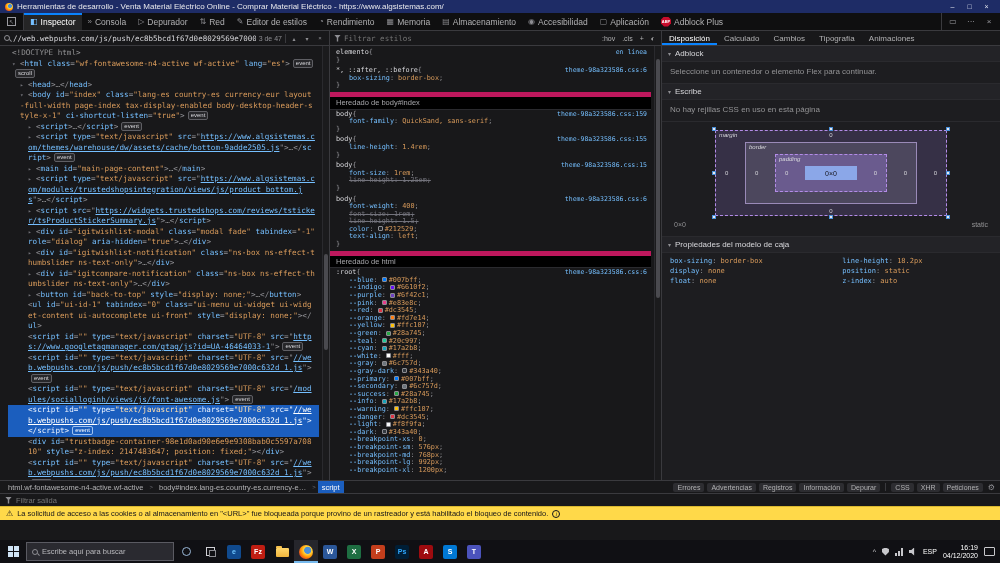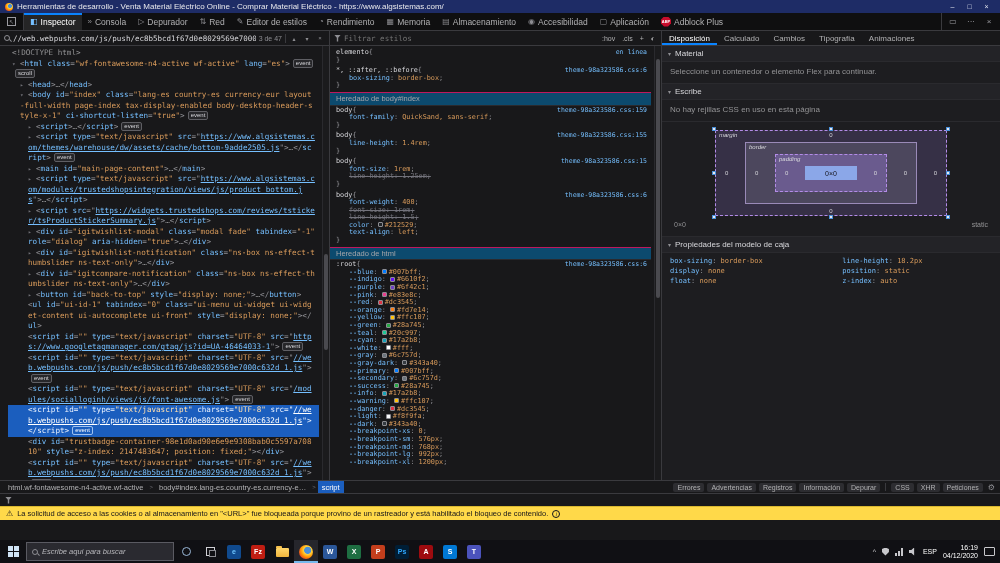--- a/index.html
+++ b/index.html
@@ -75,21 +75,21 @@
   .rule-selector{color:#d7d7db;}
   .rule-brace{color:#909095;}
   .rule-loc{margin-left:auto;color:#75bfff;padding-left:6px;white-space:nowrap;font-size:6.5px;}
   .rule-prop{padding-left:13px;white-space:pre-wrap;word-break:break-all;}
   .prop-name{color:#75bfff;}
   .prop-colon{color:#909095;}
   .prop-value{color:#d99b5b;}
   .rule-prop.overridden .prop-name,.rule-prop.overridden .prop-value,.rule-prop.overridden .prop-colon{color:#73737c;text-decoration:line-through;}
   .swatch{display:inline-block;width:5px;height:5px;border:1px solid #8d8d92;border-radius:1px;margin-right:2px;vertical-align:-0.5px;}
   .rule-close{color:#909095;}
-  .rule-header{padding:2px 6px;color:#a5a5a9;font-family:"Liberation Sans",sans-serif;font-size:7.5px;background:#0c4a6e;border-top:1px solid #be185d;border-bottom:1px solid #2a2a2e;}
+  .rule-header{padding:2px 6px;color:#a5a5a9;font-family:"Liberation Sans",sans-serif;font-size:7.5px;background:#000000;border-top:5px solid #be185d;border-bottom:1px solid #2a2a2e;}
 
   
   .side-tabs{height:15px;flex:0 0 auto;border-bottom:1px solid #3a3a3e;display:flex;background:#18181a;}
   .side-tab{padding:0 7px;display:flex;align-items:center;font-size:8px;color:#b1b1b3;white-space:nowrap;}
   .side-tab.active{color:#fff;box-shadow:inset 0 -2px 0 #0a84ff;}
   .layout-body{flex:1;overflow:hidden;font-size:8px;}
   .lsection-h{display:flex;align-items:center;gap:4px;padding:3px 6px;border-bottom:1px solid #2a2a2e;background:#232327;color:#d7d7db;}
   .twisty{color:#8d8d92;font-size:6px;}
   .lsection-b{padding:5px 8px 7px;color:#939395;border-bottom:1px solid #2a2a2e;}
 
@@ -136,21 +136,21 @@
   .warn-tri{font-size:8px;line-height:1;}
   .warn-text{flex:0 1 auto;white-space:nowrap;overflow:hidden;text-overflow:ellipsis;}
   .warn-info{width:8px;height:8px;border:1px solid #15141a;border-radius:50%;display:inline-flex;align-items:center;justify-content:center;font-size:5px;font-style:italic;flex:0 0 auto;}
   .console-space{height:20px;flex:0 0 auto;background:#18181a;}
 
   
   .taskbar{height:23px;flex:0 0 auto;background:#101014;display:flex;align-items:stretch;color:#d7d7db;}
   .tb-start{width:26px;display:flex;align-items:center;justify-content:center;}
   .win-logo{display:grid;grid-template-columns:5px 5px;grid-template-rows:5px 5px;gap:1px;}
   .win-logo i{background:#cfe3f5;}
-  .tb-search{width:148px;background:#2a2a30;border:1px solid #5a5a62;margin:2px 0;display:flex;align-items:center;gap:4px;padding:0 5px;color:#b8b8bc;font-size:7.5px;white-space:nowrap;overflow:hidden;font-style:italic;}
+  .tb-search{width:148px;background:#2a2a30;border:1px solid #5a5a62;margin:2px 0;display:flex;align-items:center;gap:4px;padding:0 5px;color:#b8b8bc;font-size:7.5px;white-space:nowrap;overflow:hidden;}
   .tb-icon{width:24px;display:flex;align-items:center;justify-content:center;}
   .tb-icon.active{background:#26262c;box-shadow:inset 0 -2px 0 #76b9ed;}
   .app-glyph{width:14px;height:14px;border-radius:2px;display:flex;align-items:center;justify-content:center;font-size:7px;font-weight:bold;}
   .app-firefox{width:14px;height:14px;border-radius:50%;
     background:radial-gradient(circle at 62% 38%,#4a90d9 0 26%,#ffd23e 32%,#ff9400 55%,#e3412b 78%,#c11a64 100%);}
   .app-folder{width:13px;height:9px;background:linear-gradient(#ffd66b,#f0b43c);border-radius:1px;position:relative;margin-top:2px;}
   .app-folder::before{content:"";position:absolute;top:-2px;left:0;width:6px;height:2px;background:#f5c04d;border-radius:1px 1px 0 0;}
   .cortana-circle{width:9px;height:9px;border:1px solid #9ab8d8;border-radius:50%;}
   .tv-icon{width:9px;height:9px;border:1px solid #cfcfd4;position:relative;}
   .tv-icon::before{content:"";position:absolute;right:-2px;bottom:-2px;width:5px;height:5px;border:1px solid #8d8d92;background:#101014;}
@@ -390,21 +390,21 @@
           <div class="side-tab active">Disposición</div>
           <div class="side-tab">Calculado</div>
           <div class="side-tab">Cambios</div>
           <div class="side-tab">Tipografía</div>
           <div class="side-tab">Animaciones</div>
         </div>
       <div class="layout-body">
 
         <div class="lsection-h">
           <span class="twisty">▾</span>
-          <span>Material</span>
+          <span>Adblock</span>
         </div>
         <div class="lsection-b">Seleccione un contenedor o elemento Flex para continuar.</div>
 
         <div class="lsection-h">
           <span class="twisty">▾</span>
           <span>Escribe</span>
         </div>
         <div class="lsection-b">No hay rejillas CSS en uso en esta página</div>
 
         <div class="bm-wrap">
@@ -476,20 +476,21 @@
         <span class="cf-sep"></span>
         <button class="cf-btn">CSS</button>
         <button class="cf-btn">XHR</button>
         <button class="cf-btn">Peticiones</button>
         <span class="cf-gear">⚙</span>
       </div>
   </div>
 
   <div class="confilter">
     <span class="funnel"></span>
+    <input placeholder="Filtrar salida" style="">
   </div>
 
   <div class="warnrow">
     <span class="warn-tri">⚠</span>
     <span class="warn-text">La solicitud de acceso a las cookies o al almacenamiento en "&lt;URL&gt;" fue bloqueada porque provino de un rastreador y está habilitado el bloqueo de contenido.</span>
     <span class="warn-info">i</span>
   </div>
 
   <div class="console-space"></div>
 

